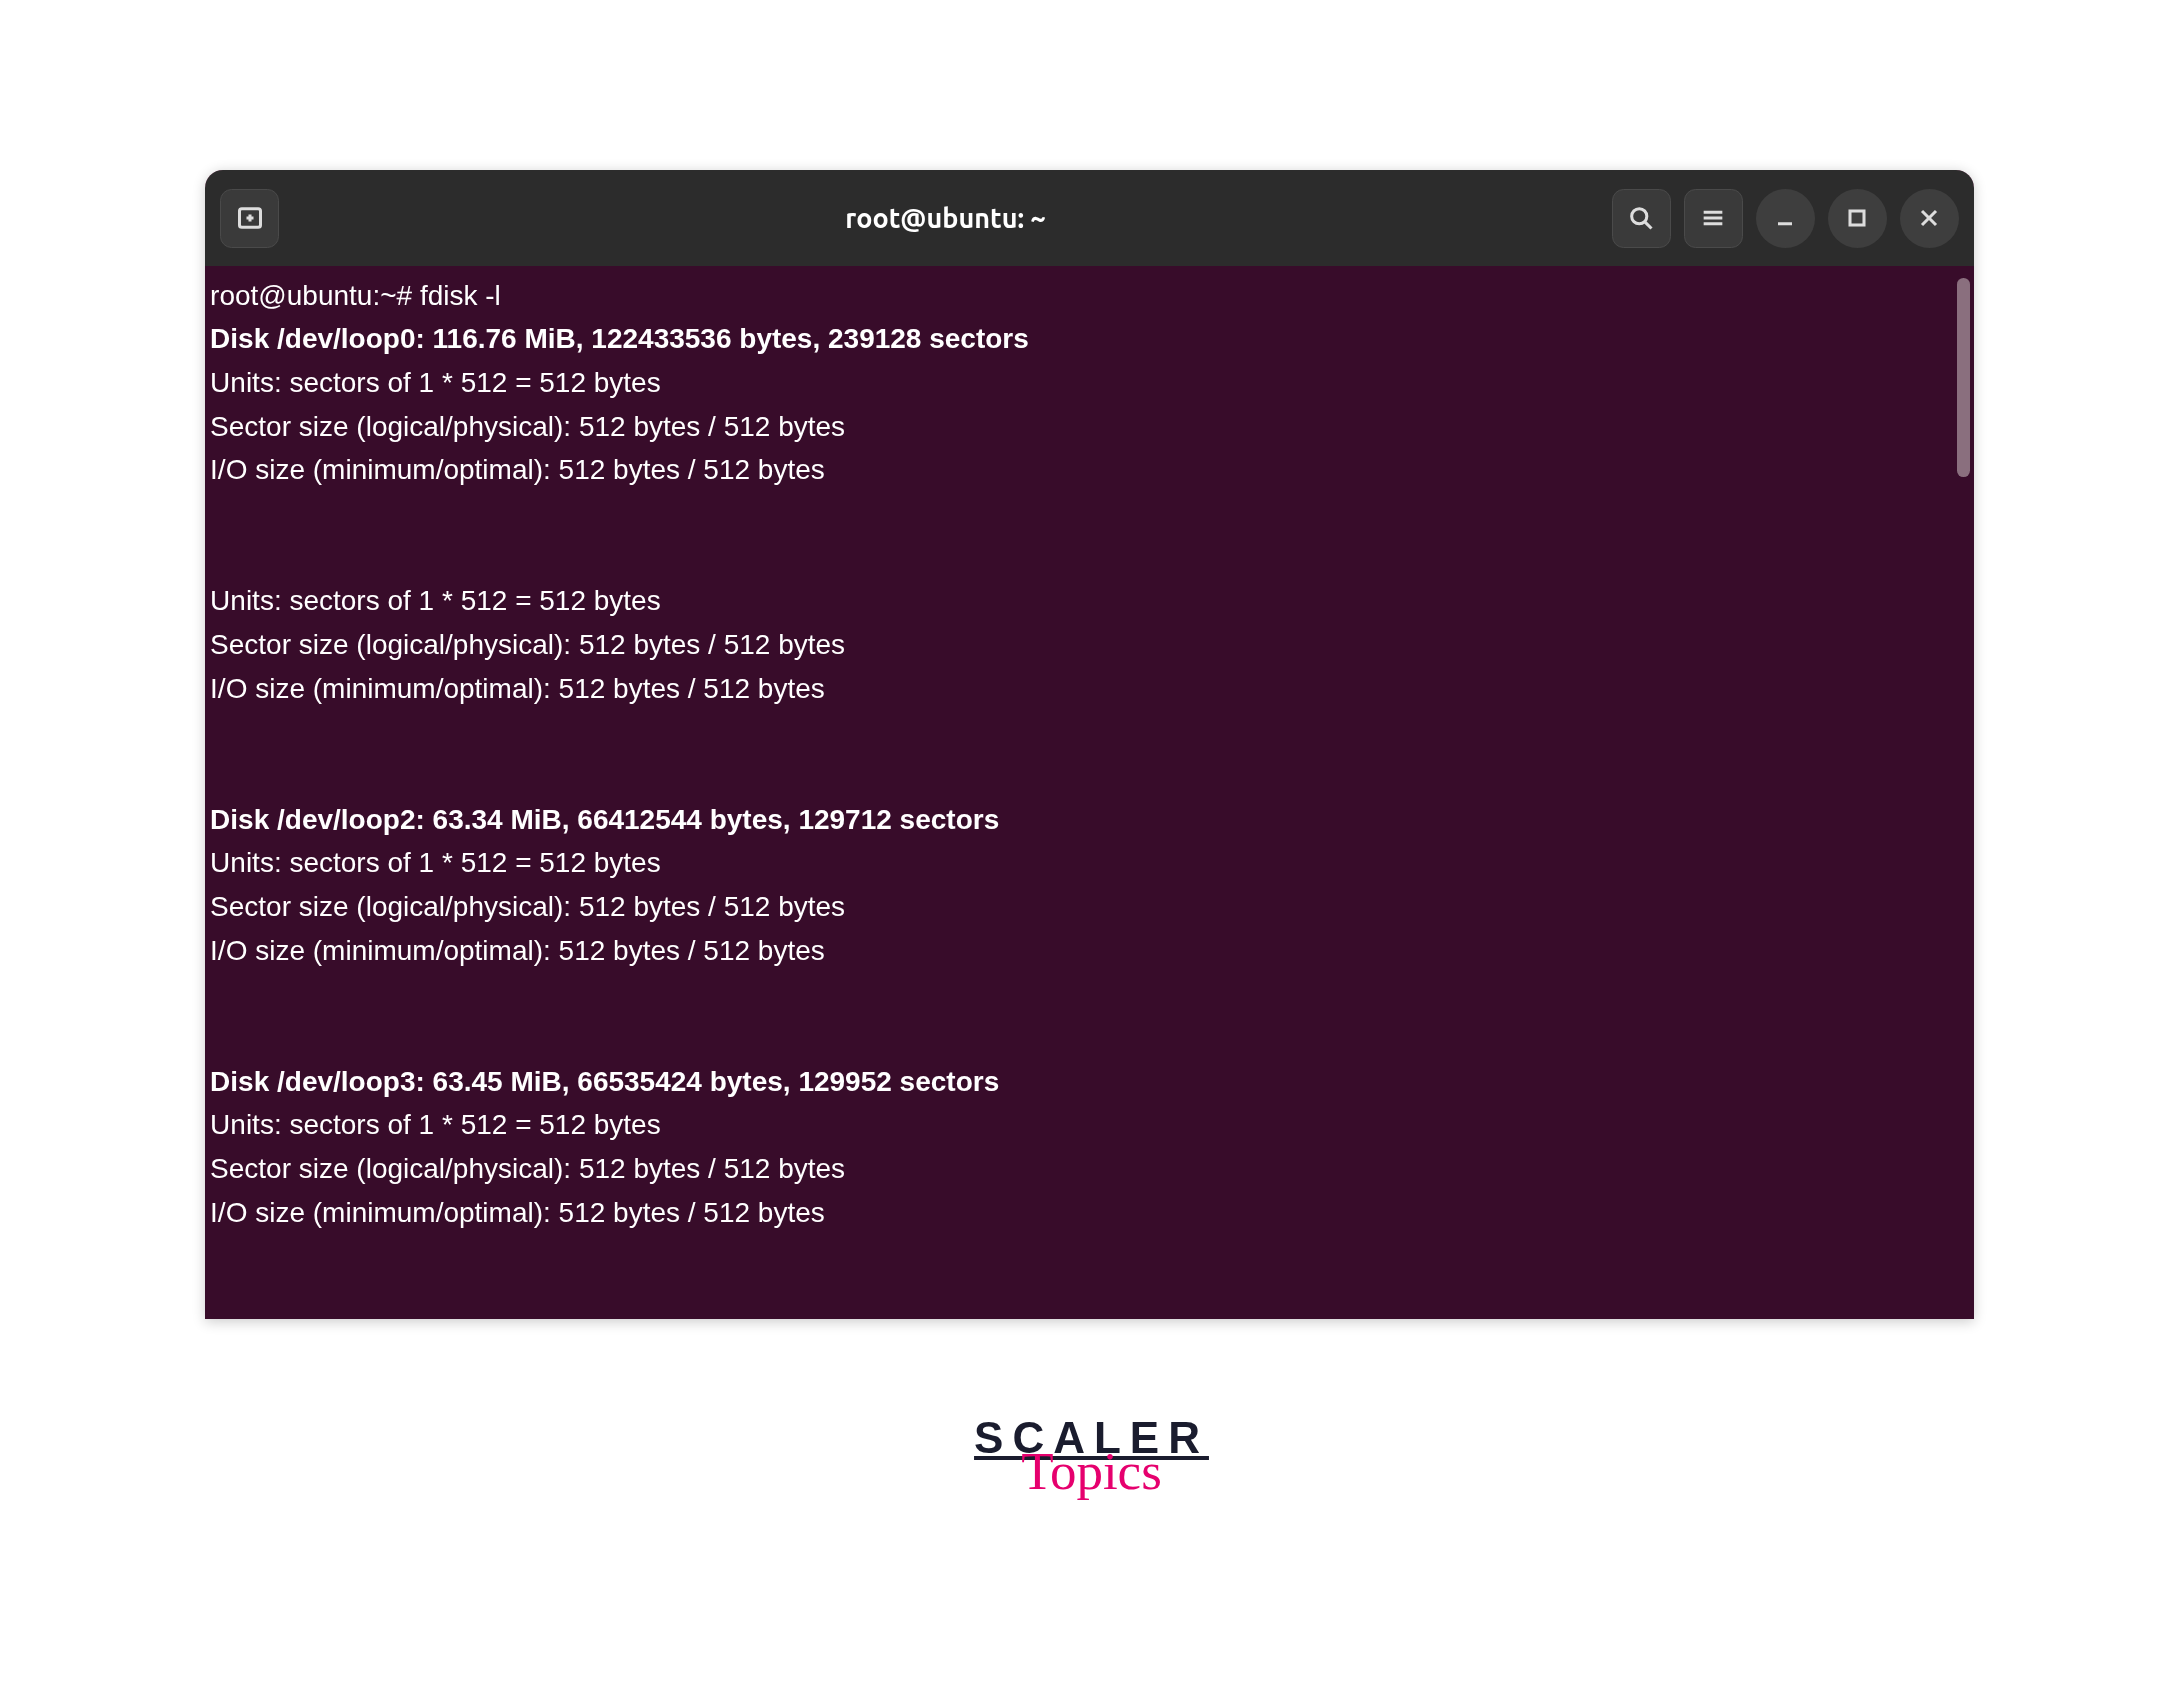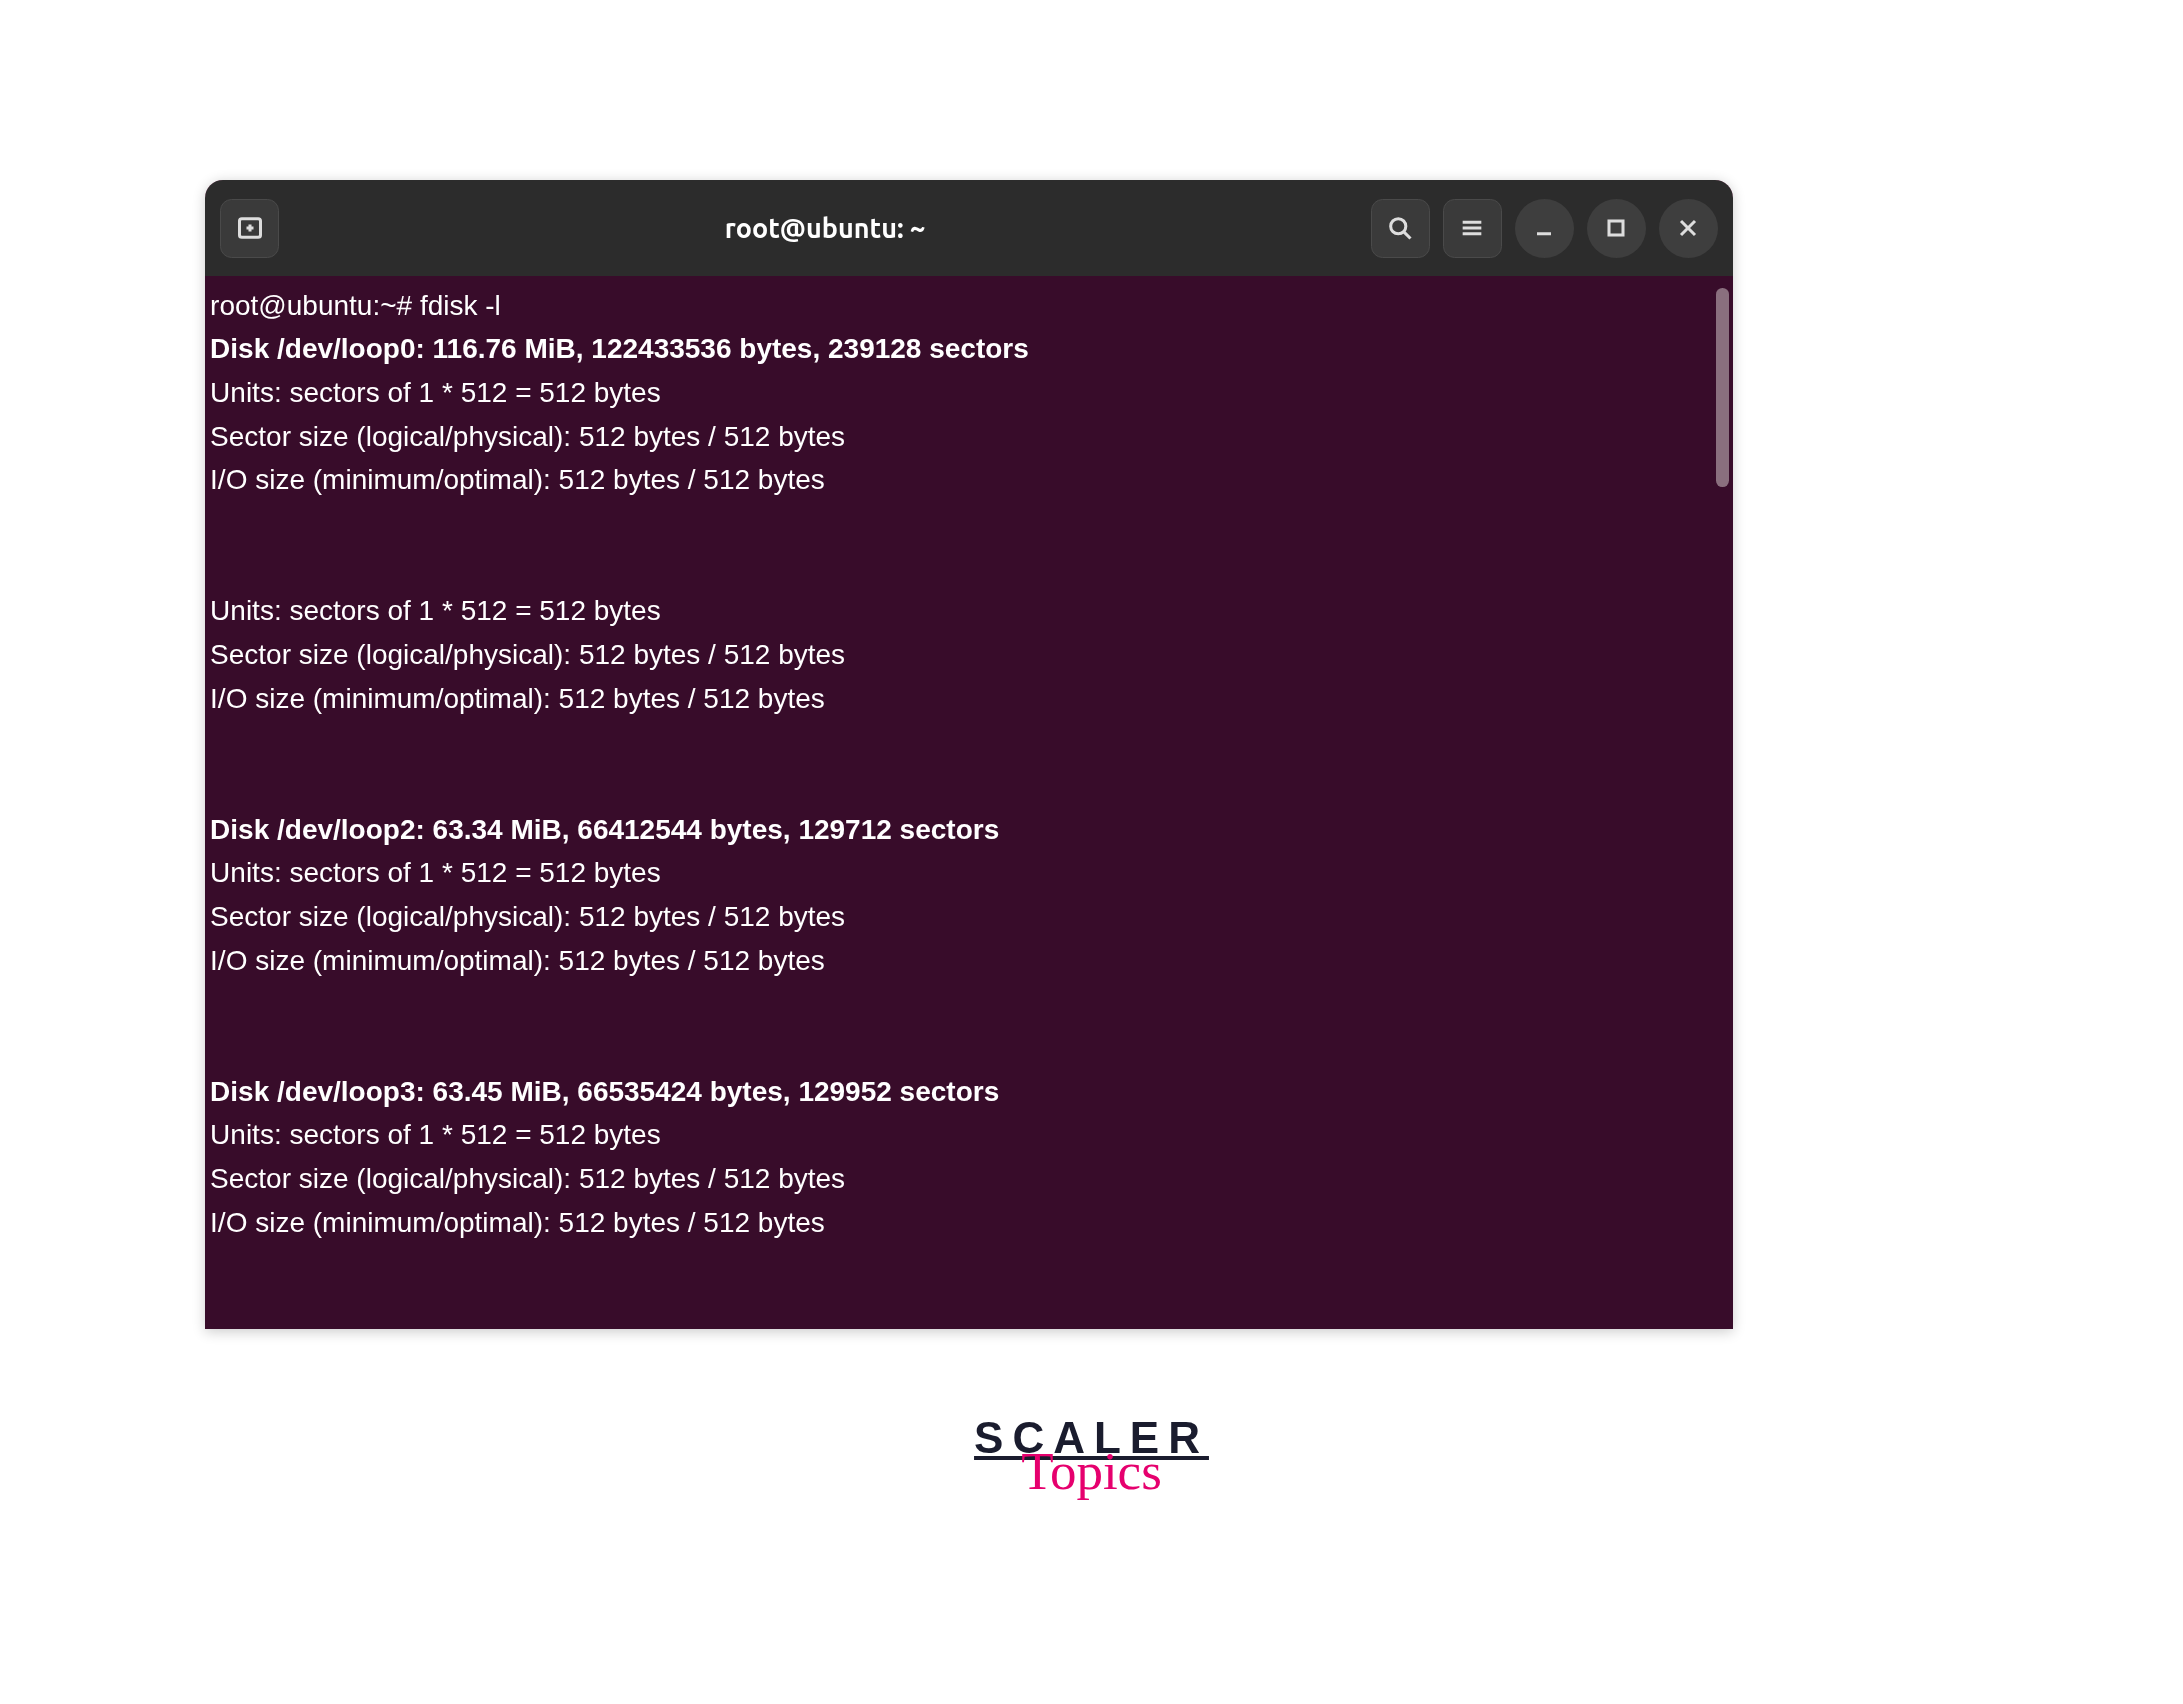--- a/index.html
+++ b/index.html
@@ -5,23 +5,23 @@
   * { margin: 0; padding: 0; box-sizing: border-box; }
   body {
     background: #ffffff;
     width: 2183px;
     height: 1705px;
     font-family: 'Ubuntu Mono', 'Courier New', monospace;
     position: relative;
   }
   .terminal-window {
     position: absolute;
-    top: 180px;
+    top: 170px;
     left: 205px;
-    width: 1528px;
+    width: 1769px;
     height: 1149px;
     background: #f9a8d4;
     border-radius: 18px 18px 0 0;
     overflow: hidden;
     box-shadow: 0 2.6px 13px rgba(0,0,0,0.2);
   }
   .titlebar {
     height: 96px;
     background: #2c2c2c;
     display: flex;

